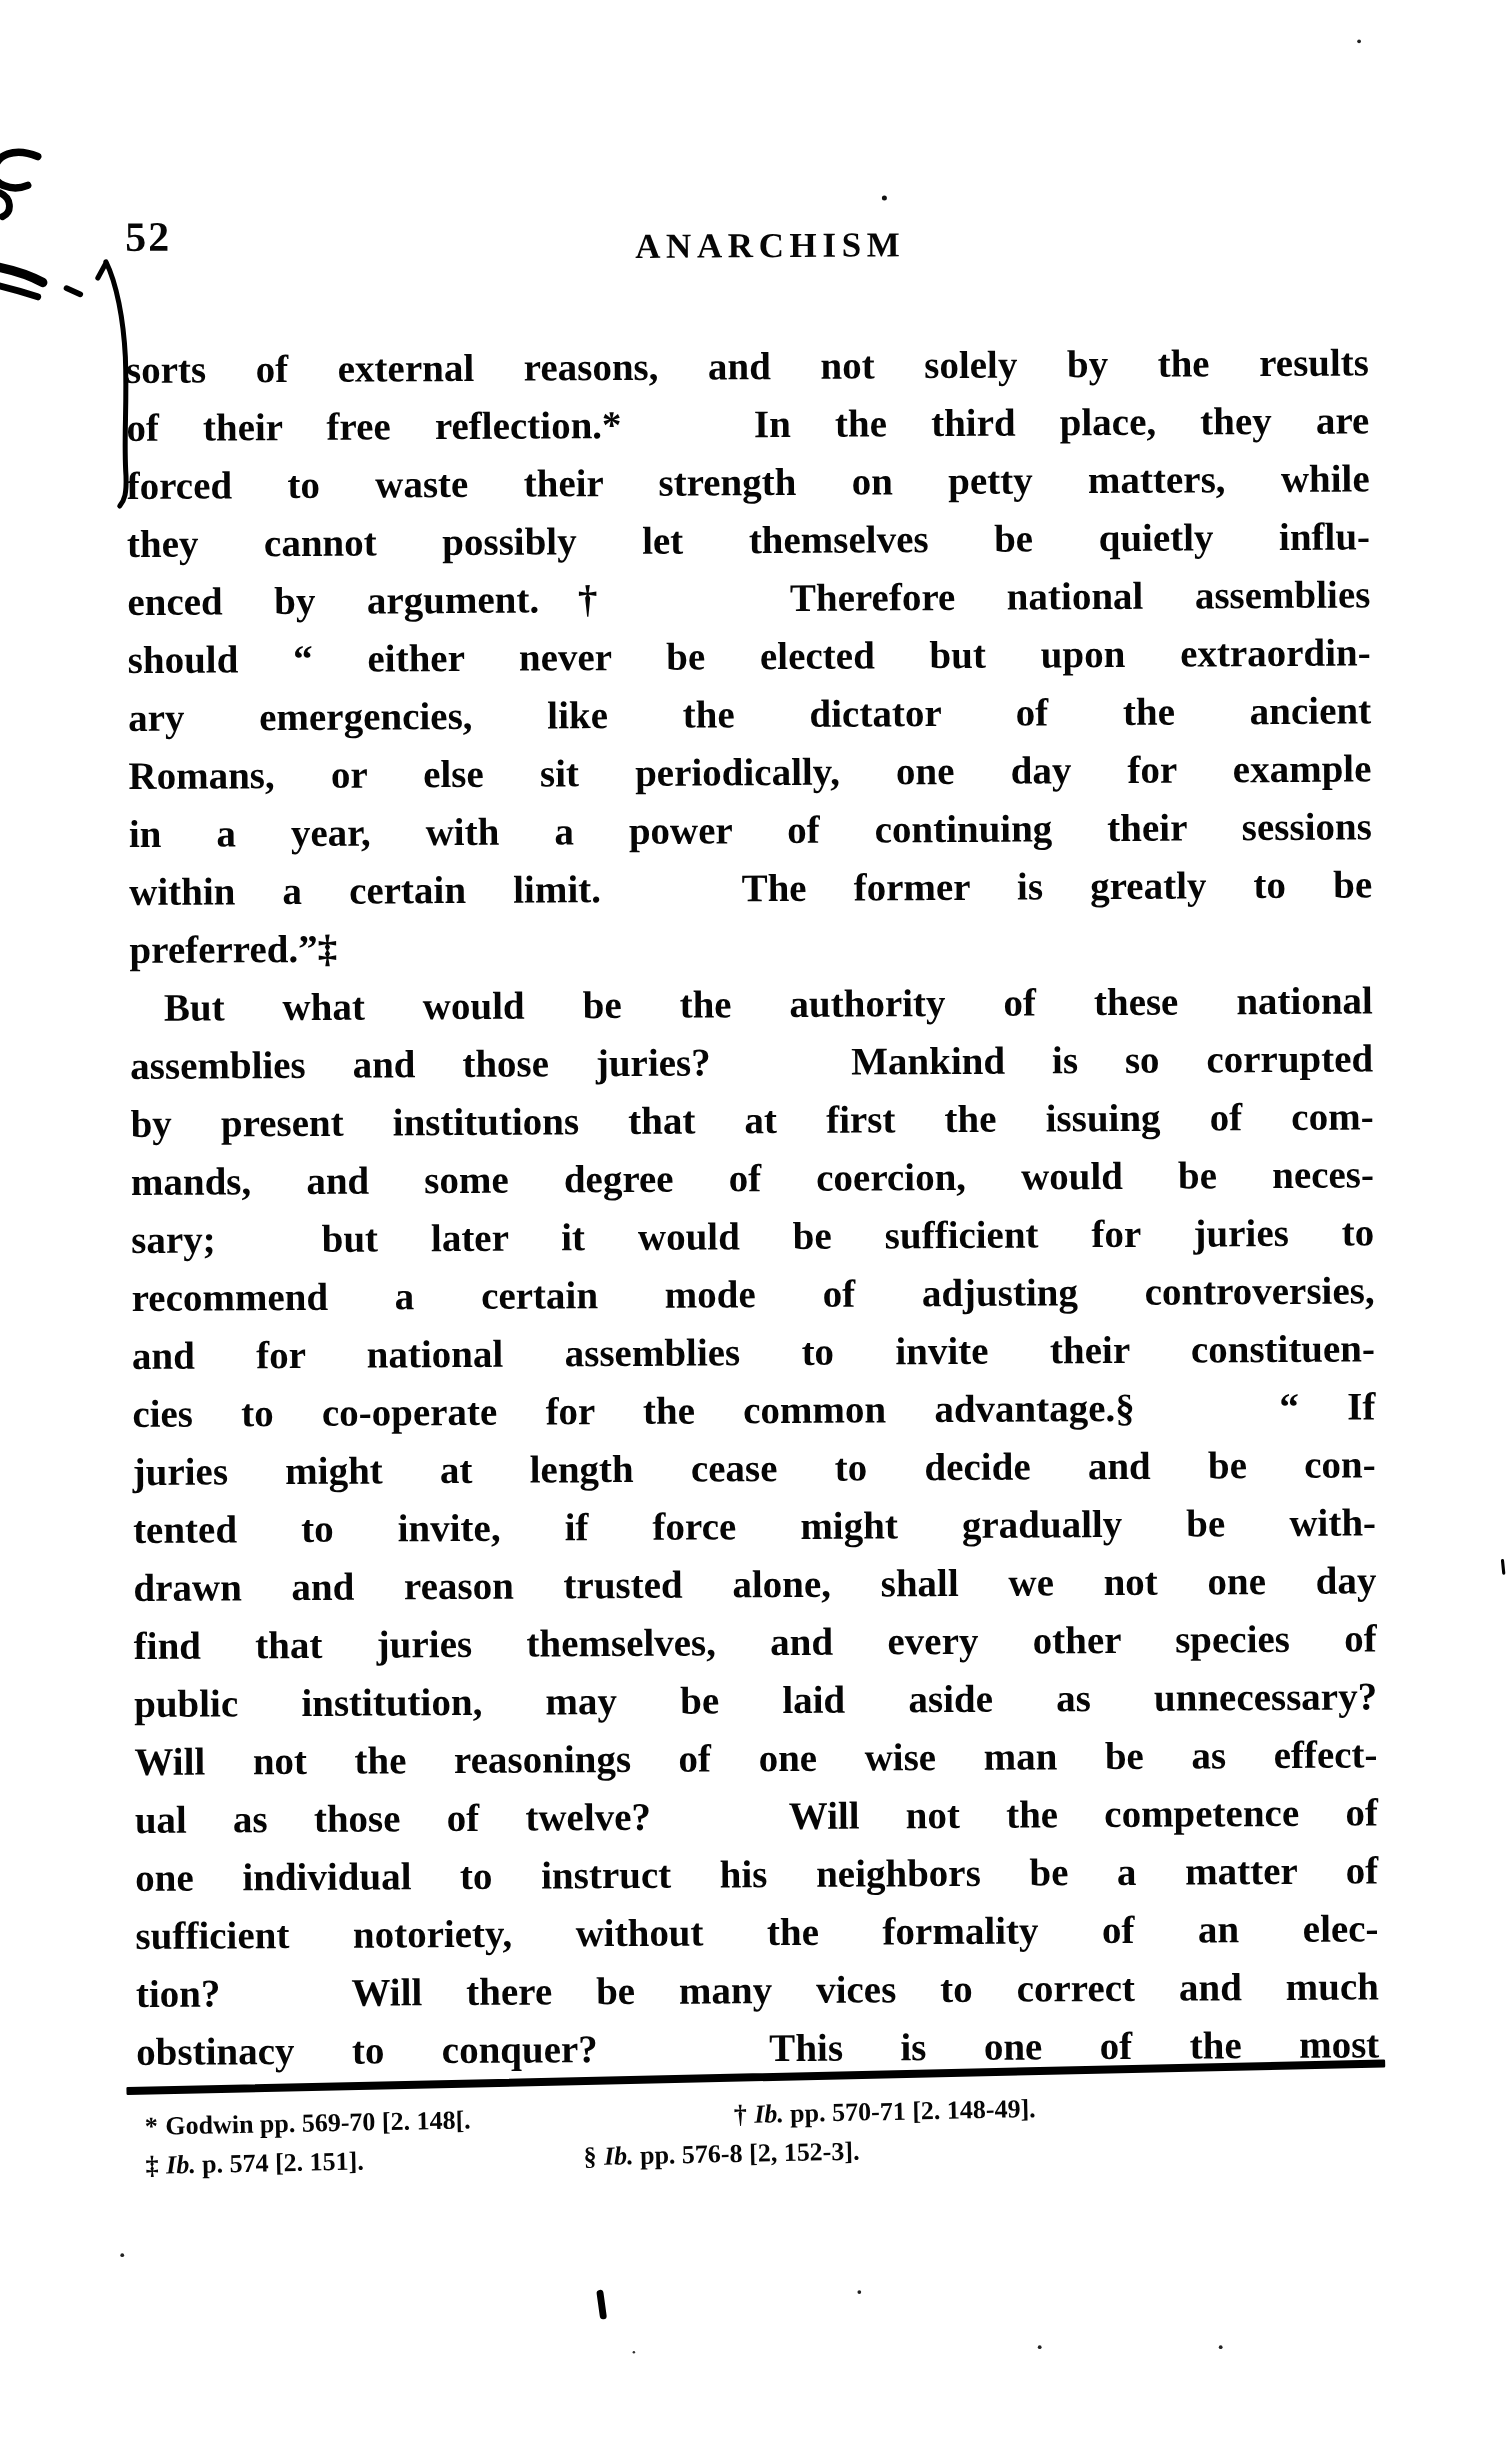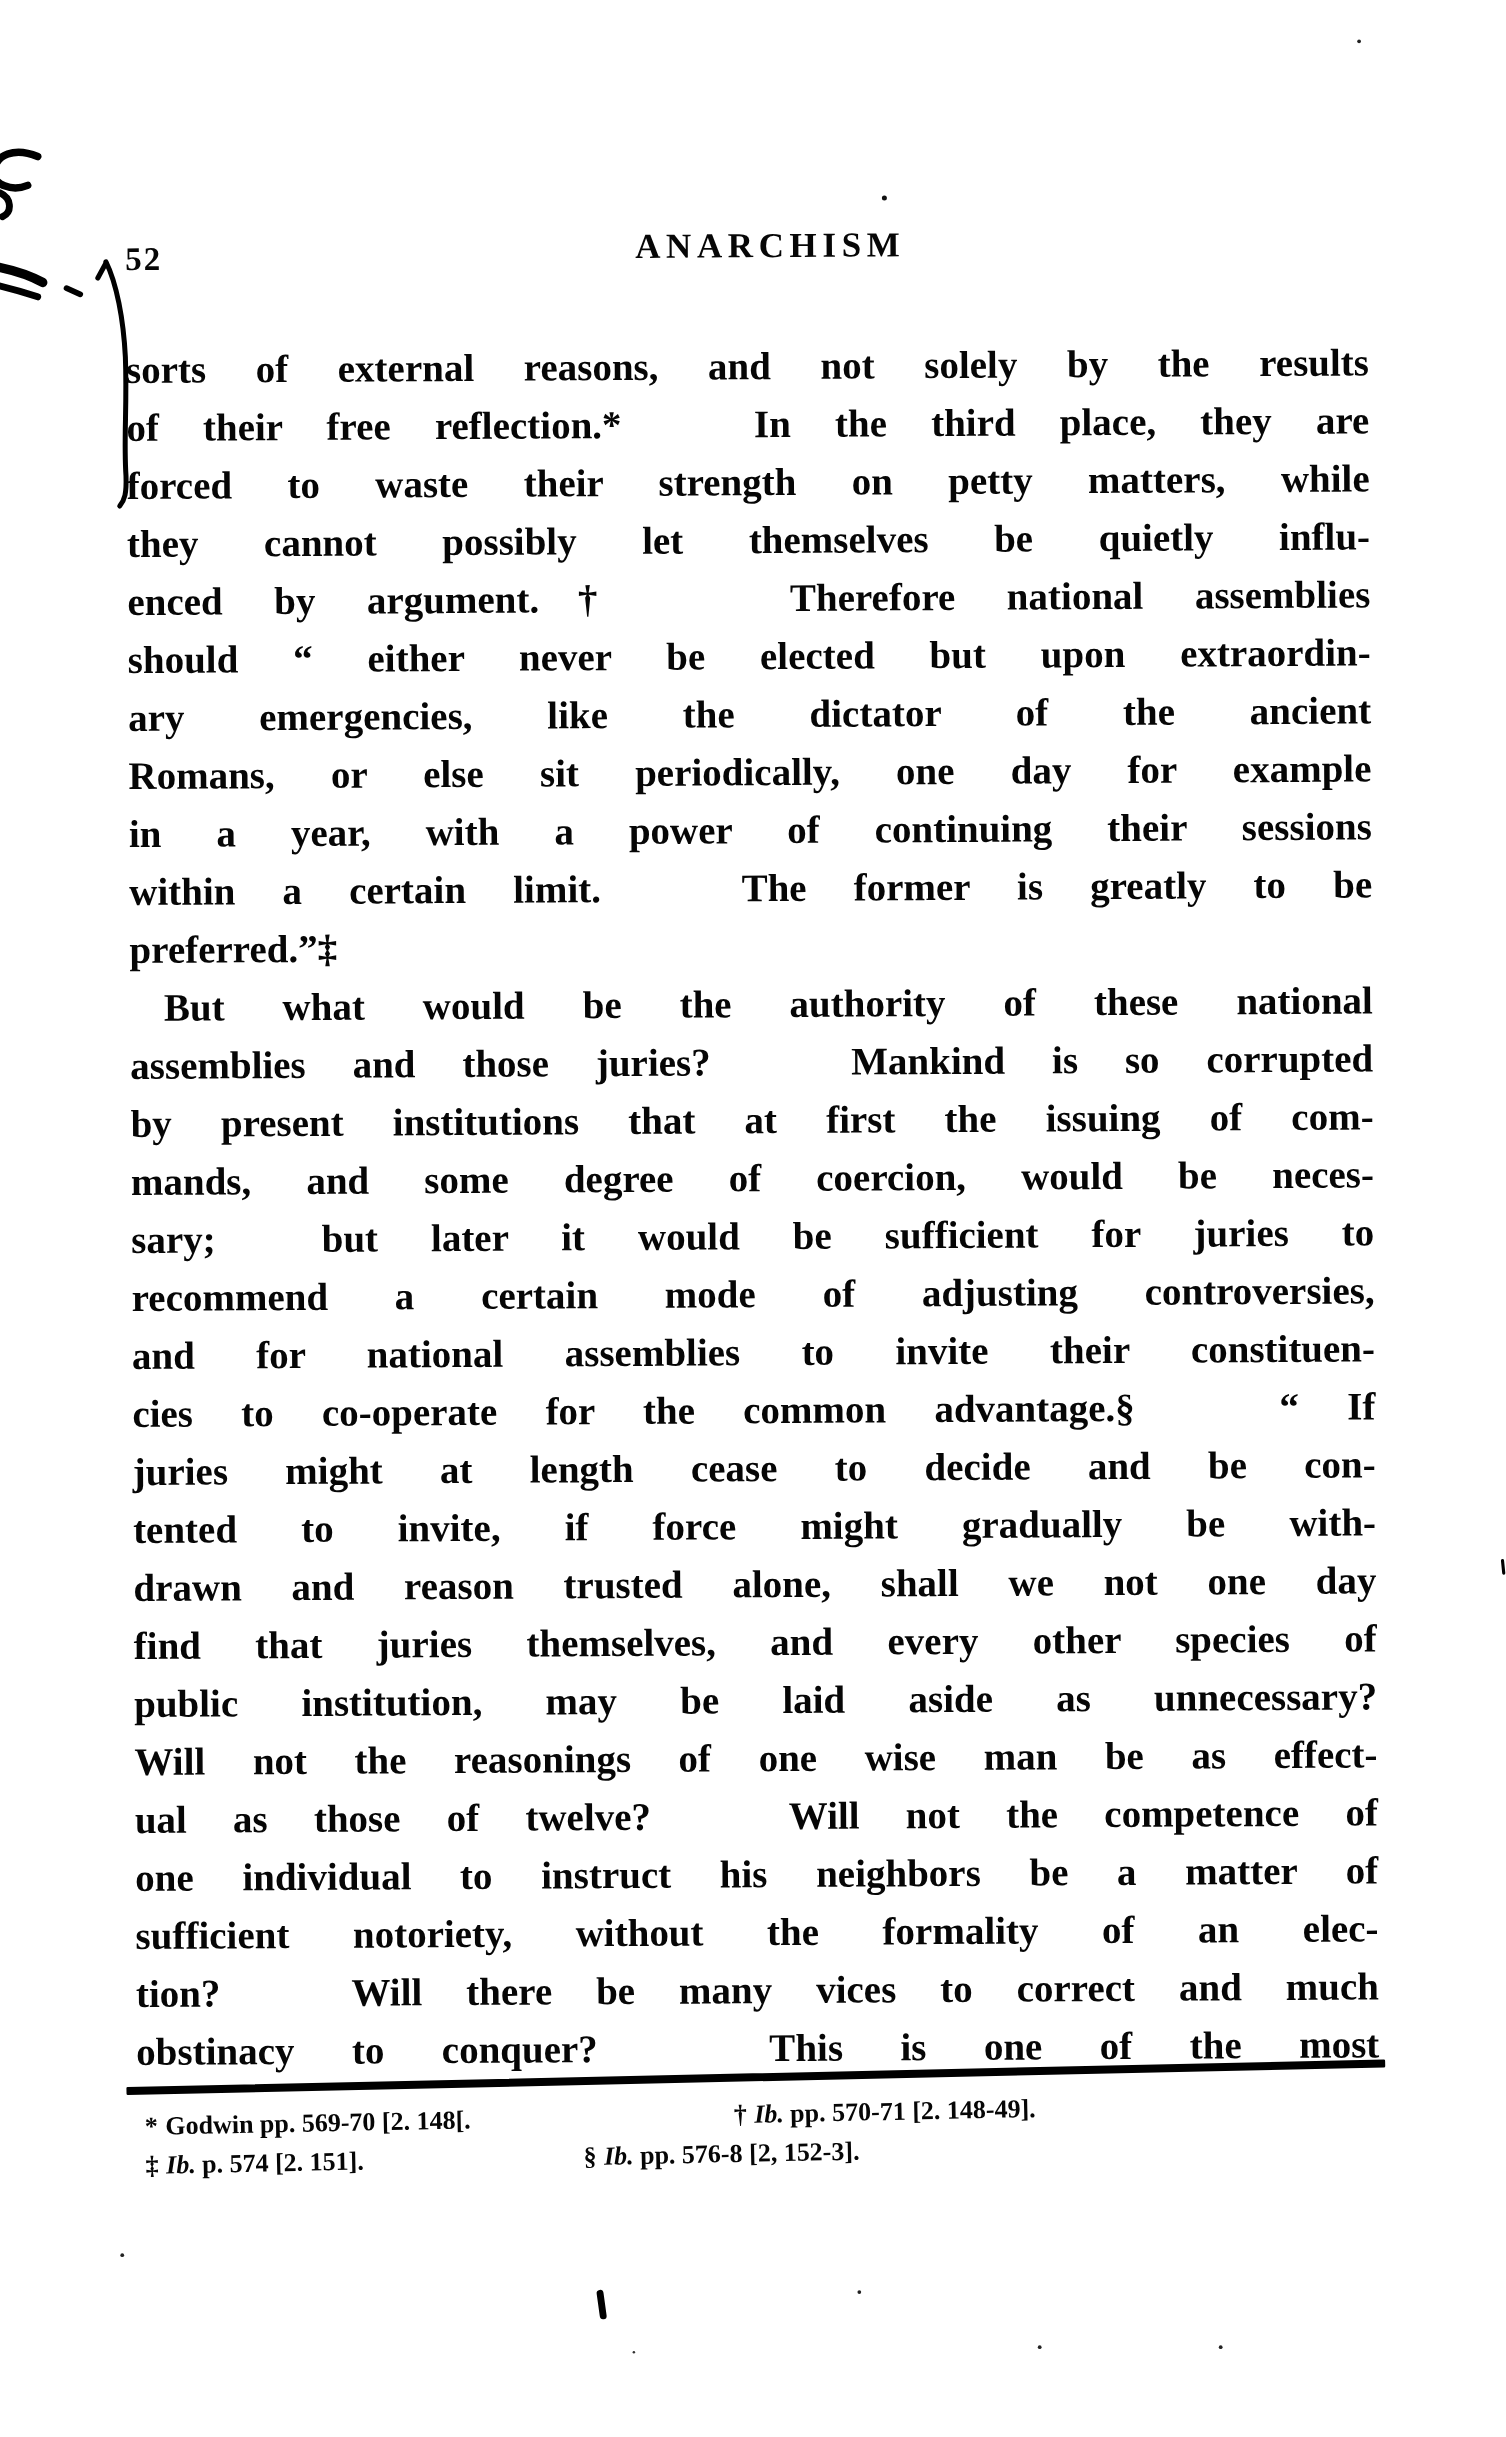--- a/index.html
+++ b/index.html
@@ -15,22 +15,22 @@
   
   .content {
     position: absolute;
     left: 0; top: 0;
     width: 1507px; height: 2438px;
     transform: rotate(-0.35deg);
     transform-origin: 125px 376px;
   }
   .pagenum {
     position: absolute;
-    left: 126px; top: 241px;
-    font-size: 33px;
+    left: 126px; top: 213px;
+    font-size: 42px;
     font-weight: bold;
     letter-spacing: 1.9px;
   }
   .runhead-wrap {
     position: absolute;
     left: 0; top: 230px;
     width: 1507px;
     text-align: center;
   }
   .runhead {

